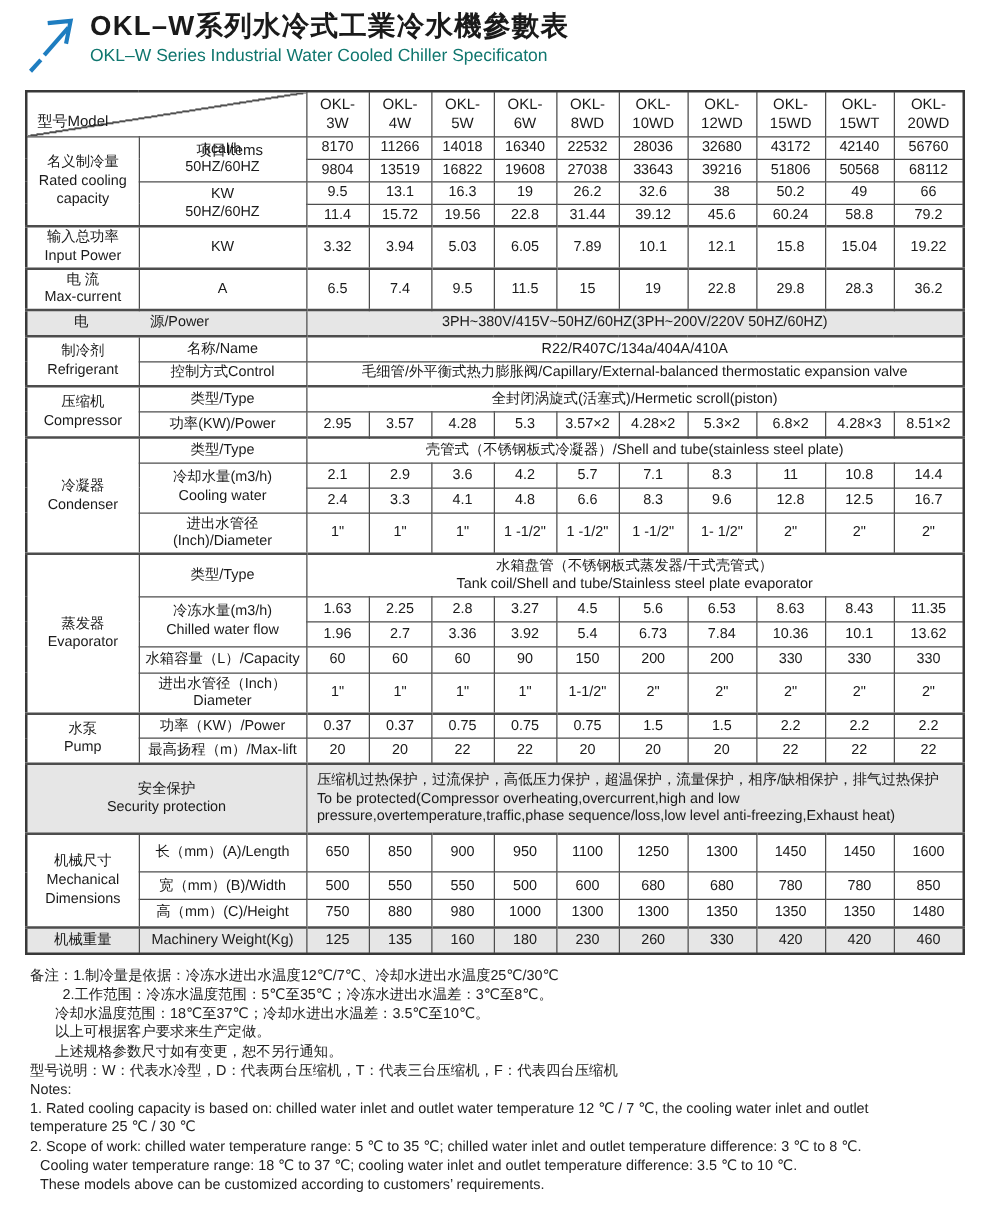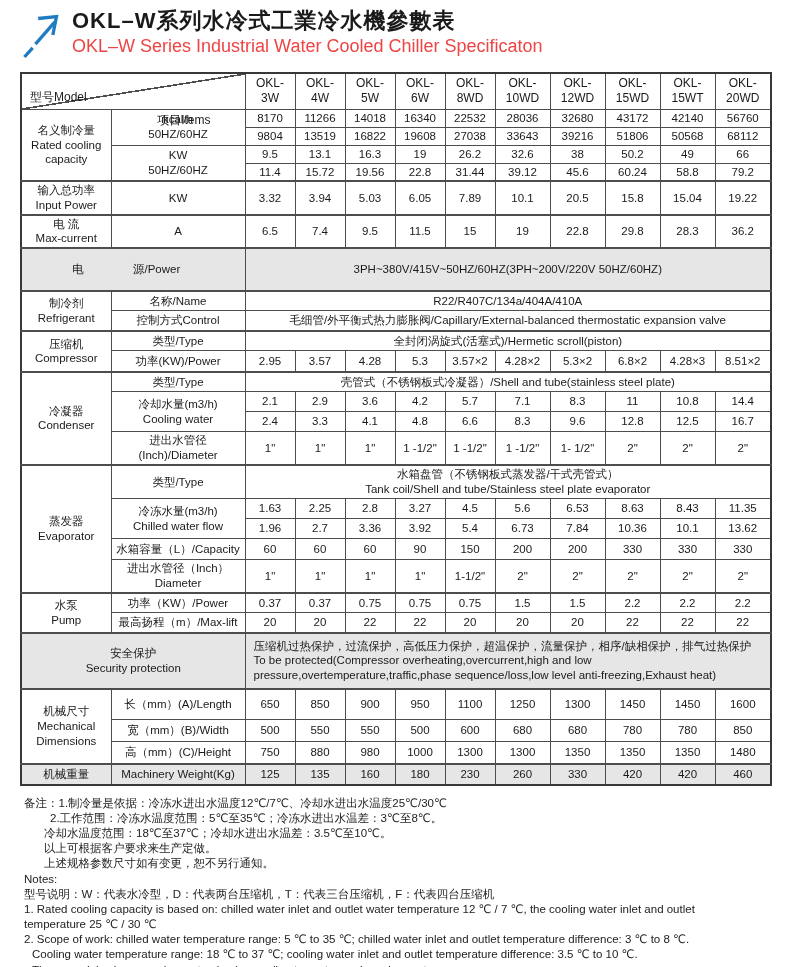--- a/index.html
+++ b/index.html
@@ -12,21 +12,21 @@
   html,body{margin:0;padding:0;}
   body{
     width:790px;height:967px;overflow:hidden;background:#fff;color:#1a1a1a;
     font-family:"Liberation Sans","DejaVu Sans",sans-serif;
   }
   
   .page-header{display:flex;align-items:flex-start;gap:10px;padding:8px 0 0 18px;}
   .logo{width:44px;height:50px;flex:0 0 auto;margin-top:2px;}
   .titles{display:flex;flex-direction:column;}
   .title-zh{font-size:22px;font-weight:600;letter-spacing:1px;line-height:1.2;}
-  .title-en{font-size:18px;font-weight:400;color:#ef4444;margin-top:2px;}
+  .title-en{font-size:14px;font-weight:400;color:#0f766e;margin-top:2px;}
   
   .table-wrap{margin:12px 0 0 20px;width:750px;}
   .table-title{
     background:var(--accent-blue);color:#fff;text-align:center;
     height:32px;line-height:32px;font-size:17px;letter-spacing:1px;
   }
   table{border-collapse:collapse;width:750px;table-layout:fixed;border:2px solid #383838;}
   td{
     border:1px solid var(--border-col);
     font-size:11.5px;text-align:center;vertical-align:middle;
@@ -38,21 +38,21 @@
     background-image:linear-gradient(to bottom right,transparent calc(50% - 0.8px),var(--border-col) calc(50% - 0.8px),var(--border-col) calc(50% + 0.8px),transparent calc(50% + 0.8px));
   }
   td.corner .corner-model{position:absolute;left:8px;bottom:3px;font-size:12px;}
   td.corner .corner-items{position:absolute;right:34px;top:3px;font-size:12px;margin-top:36px;}
   td.model{font-size:12px;line-height:1.3;}
   td.sec{font-size:11.5px;}
   td.item{font-size:11.5px;}
   td.val{font-size:11.5px;}
   td.mval{font-size:11.5px;}
   td.mvleft{text-align:left;padding-left:8px;font-size:11.5px;}
-  td.plabel{text-align:left;padding:13px;}
+  td.plabel{text-align:left;padding:0;}
   td.plabel .p1{display:inline-block;width:86px;text-align:center;}
   td.plabel .p2{display:inline-block;padding-left:12px;}
   
   .notes{margin:10px 0 0 24px;font-size:11.5px;line-height:1.32;color:#222;}
   .note-line{white-space:nowrap;}
   .ind0{padding-left:0;}
   .ind1{padding-left:26px;}
   .ind2{padding-left:20px;}
   .ind3{padding-left:8px;}
 </style>
@@ -204,21 +204,21 @@
             <div>输入总功率</div>
             <div>Input Power</div>
           </td>
           <td class="item">KW</td>
           <td class="val">3.32</td>
           <td class="val">3.94</td>
           <td class="val">5.03</td>
           <td class="val">6.05</td>
           <td class="val">7.89</td>
           <td class="val">10.1</td>
-          <td class="val">20.5</td>
+          <td class="val">12.1</td>
           <td class="val">15.8</td>
           <td class="val">15.04</td>
           <td class="val">19.22</td>
         </tr>
         <tr class="thick" style="height: 30px;">
           <td class="sec">
             <div>电 流</div>
             <div>Max-current</div>
           </td>
           <td class="item">A</td>
@@ -492,20 +492,20 @@
       </tbody>
   </table>
 </div>
 
 <div class="notes">
     <div class="note-line ind0">备注：1.制冷量是依据：冷冻水进出水温度12℃/7℃、冷却水进出水温度25℃/30℃</div>
     <div class="note-line ind1">2.工作范围：冷冻水温度范围：5℃至35℃；冷冻水进出水温差：3℃至8℃。</div>
     <div class="note-line ind2">冷却水温度范围：18℃至37℃；冷却水进出水温差：3.5℃至10℃。</div>
     <div class="note-line ind2">以上可根据客户要求来生产定做。</div>
     <div class="note-line ind2">上述规格参数尺寸如有变更，恕不另行通知。</div>
+    <div class="note-line ind0">型号说明：W：代表水冷型，D：代表两台压缩机，T：代表三台压缩机，F：代表四台压缩机</div>
     <div class="note-line ind0">Notes:</div>
-    <div class="note-line ind0">型号说明：W：代表水冷型，D：代表两台压缩机，T：代表三台压缩机，F：代表四台压缩机</div>
     <div class="note-line ind0">1. Rated cooling capacity is based on: chilled water inlet and outlet water temperature 12 ℃ / 7 ℃, the cooling water inlet and outlet</div>
     <div class="note-line ind0">temperature 25 ℃ / 30 ℃</div>
     <div class="note-line ind0">2. Scope of work: chilled water temperature range: 5 ℃ to 35 ℃; chilled water inlet and outlet temperature difference: 3 ℃ to 8 ℃.</div>
     <div class="note-line ind3">Cooling water temperature range: 18 ℃ to 37 ℃; cooling water inlet and outlet temperature difference: 3.5 ℃ to 10 ℃.</div>
     <div class="note-line ind3">These models above can be customized according to customers’  requirements.</div>
   </div>
 
 </body></html>

